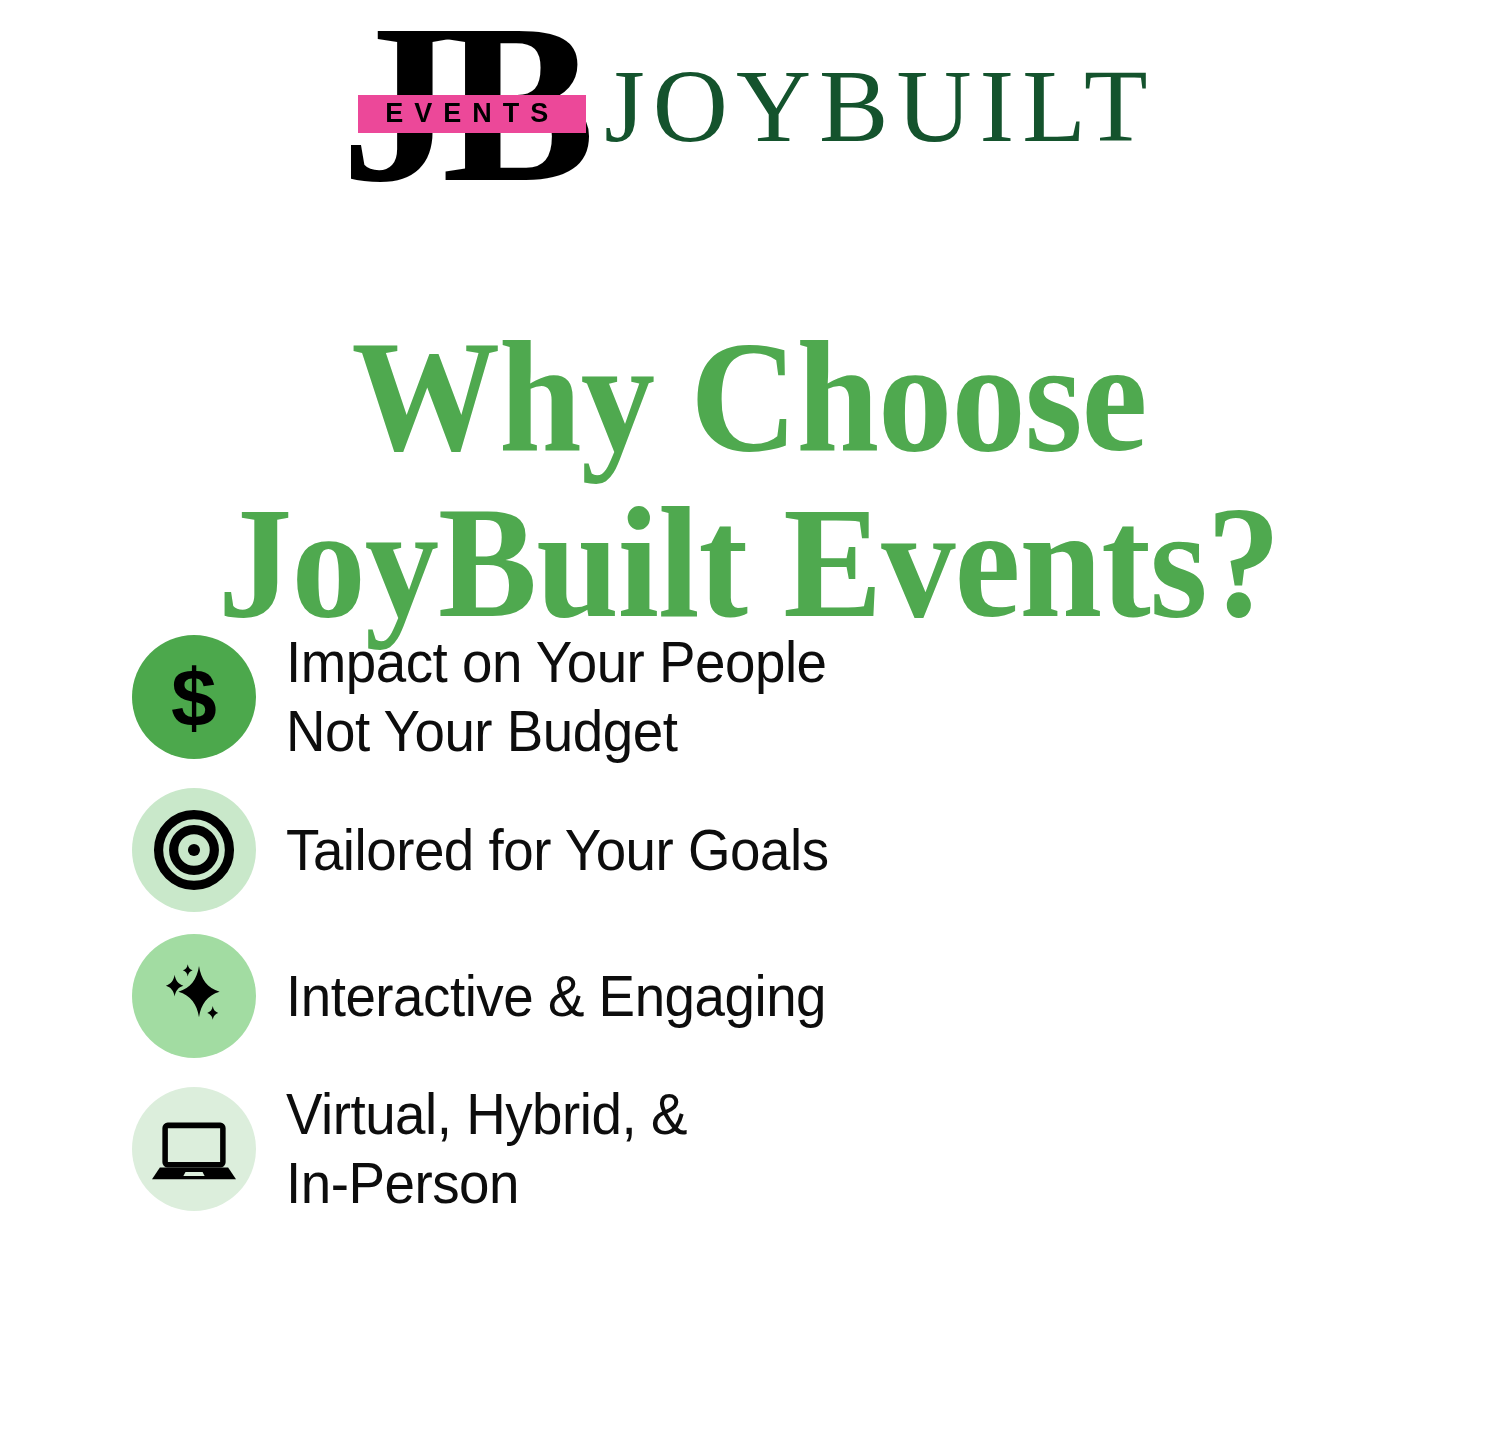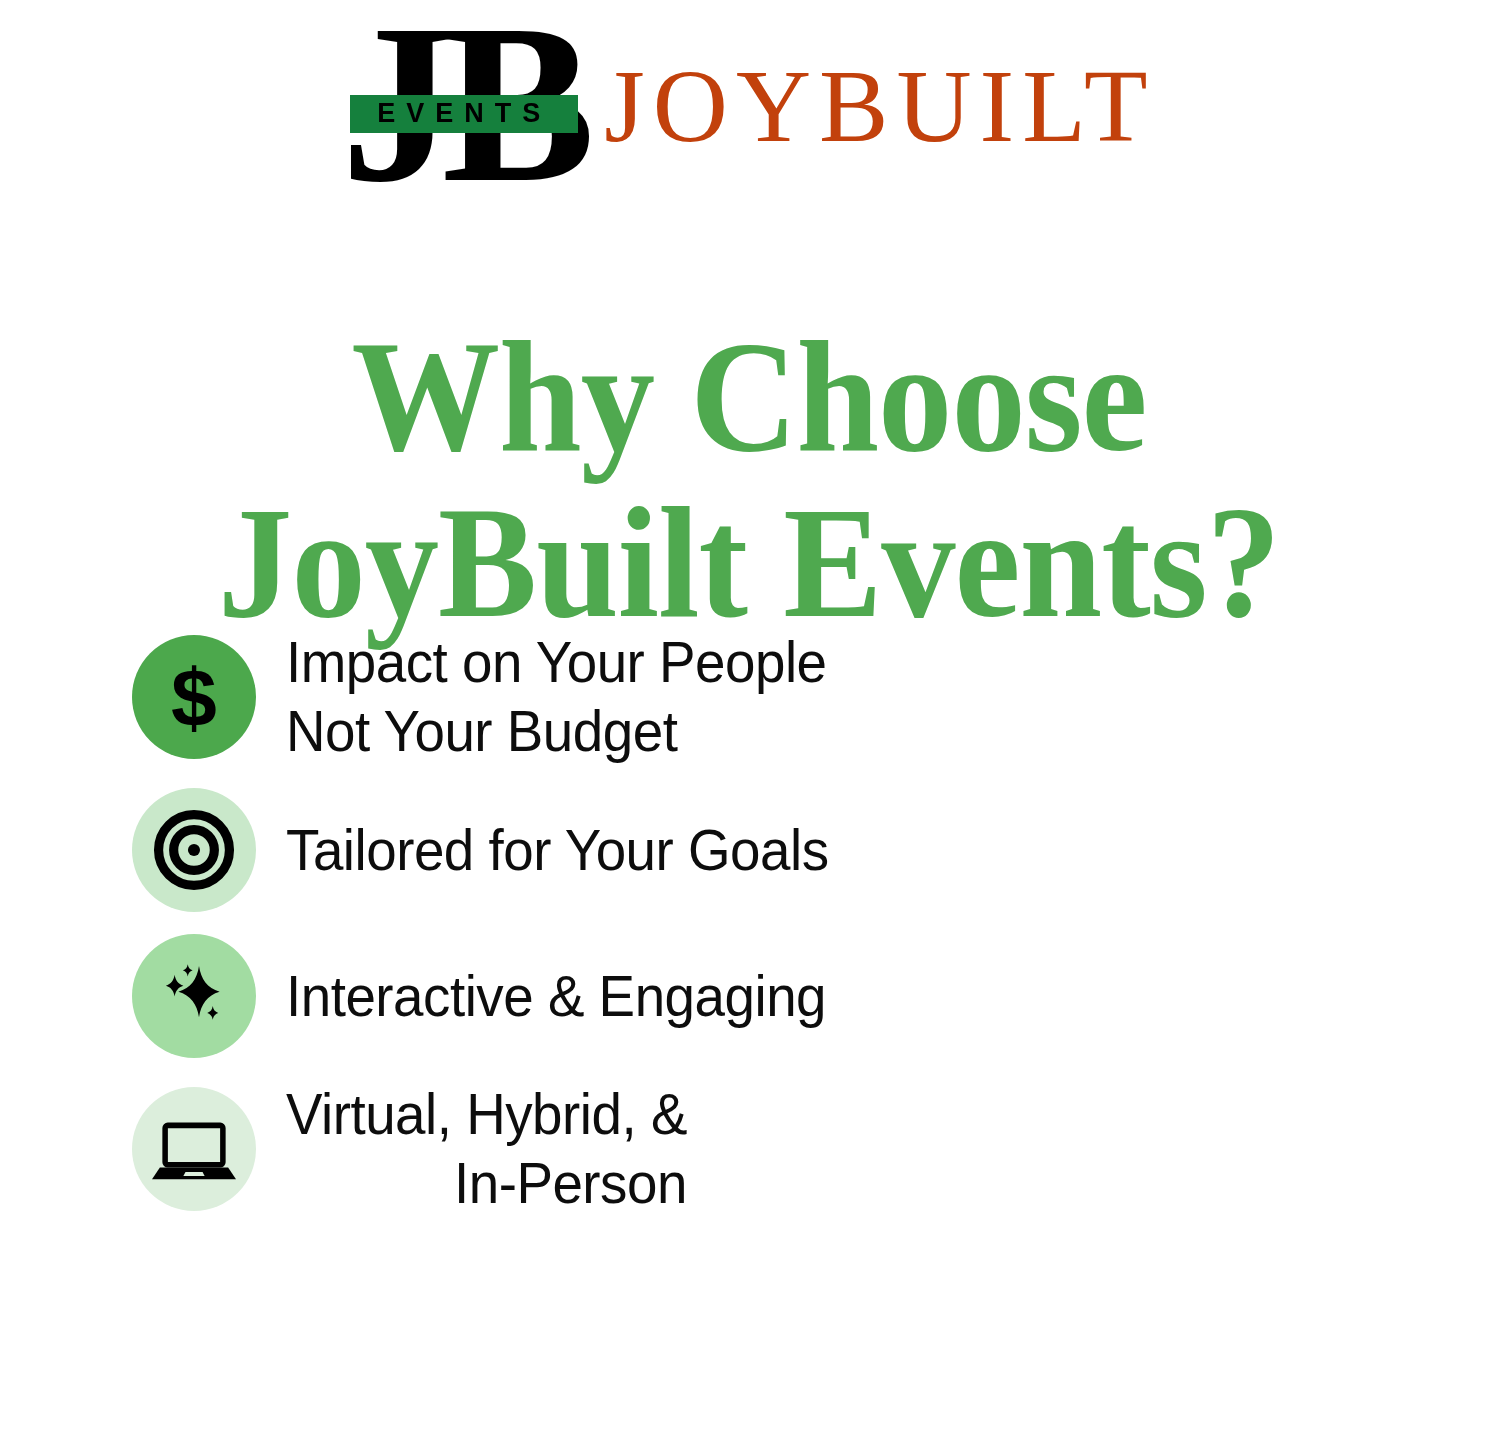--- a/index.html
+++ b/index.html
@@ -50,41 +50,41 @@
     font-weight: 700;
     font-size: 226px;
     line-height: 190px;
     letter-spacing: -14px;
     color: #000000;
     text-align: center;
     transform: scaleX(1.02);
   }
   .monogram-events {
     position: absolute;
-    left: 8px;
+    left: 16px;
     top: 76px;
     width: 228px;
     text-align: center;
     font-family: "Liberation Sans", sans-serif;
     font-weight: 700;
     font-size: 27px;
     letter-spacing: 11px;
     color: #000000;
-    background: #15803d;
+    background: #ec4899;
     padding: 3px 0 4px 0;
     z-index: 3;
   }
 
   .wordmark {
     font-family: "Liberation Serif", "DejaVu Serif", serif;
     font-weight: 400;
     font-size: 104px;
     line-height: 104px;
     letter-spacing: 8px;
-    color: #c2410c;
+    color: #14532d;
     margin-left: 24px;
     padding-bottom: 4px;
     white-space: nowrap;
   }
 
   
   .headline {
     position: absolute;
     left: 0;
     top: 208px;
@@ -106,21 +106,21 @@
     left: 132px;
     top: 628px;
     width: 1150px;
   }
   .feature {
     display: flex;
     align-items: center;
     min-height: 118px;
     margin-bottom: 22px;
   }
-  .feature:last-child { margin-bottom: 12px; text-align: right; }
+  .feature:last-child { margin-bottom: 12px; }
 
   .icon-badge {
     flex: 0 0 auto;
     width: 124px;
     height: 124px;
     border-radius: 50%;
     display: flex;
     align-items: center;
     justify-content: center;
     margin-right: 30px;

